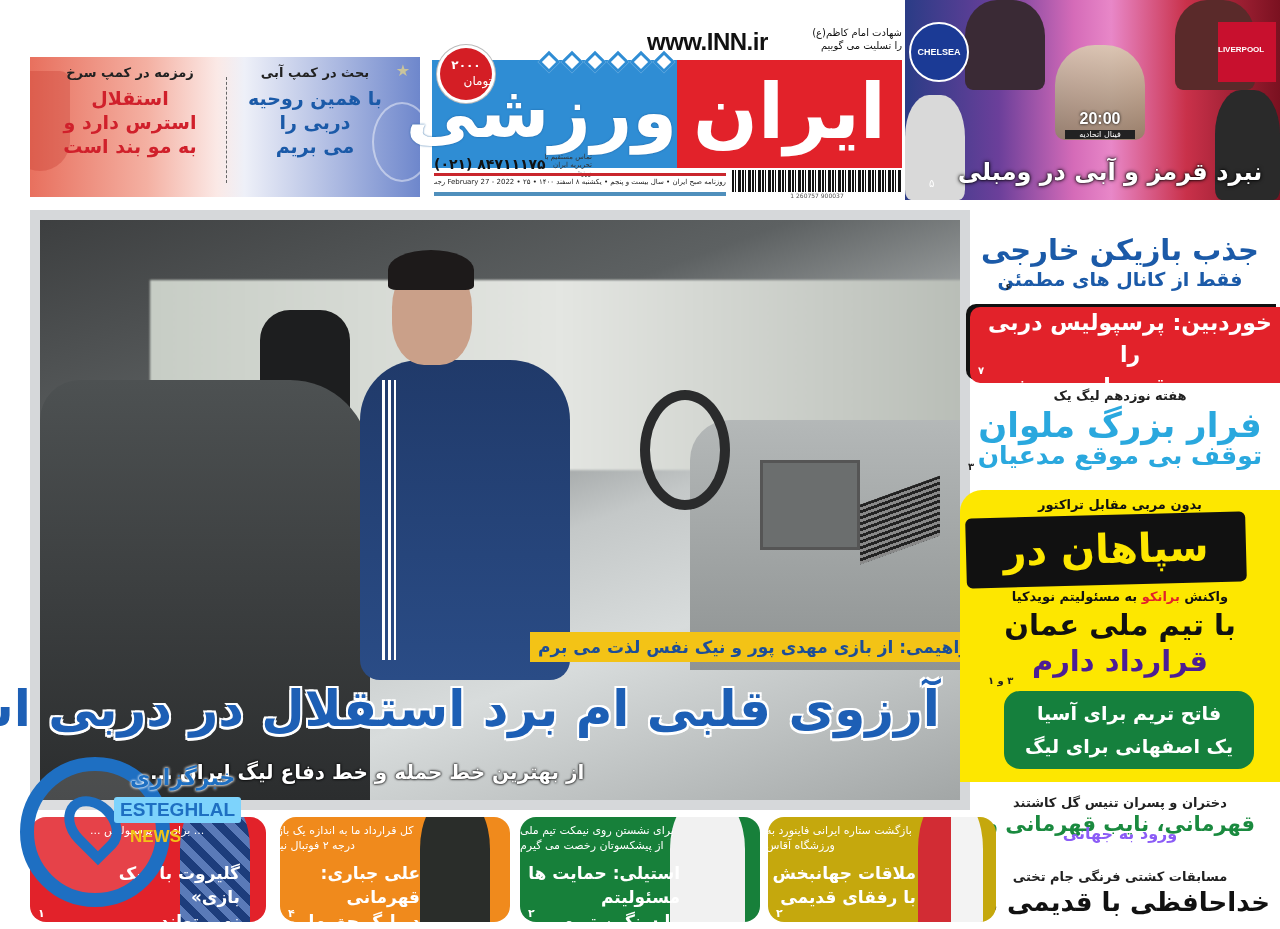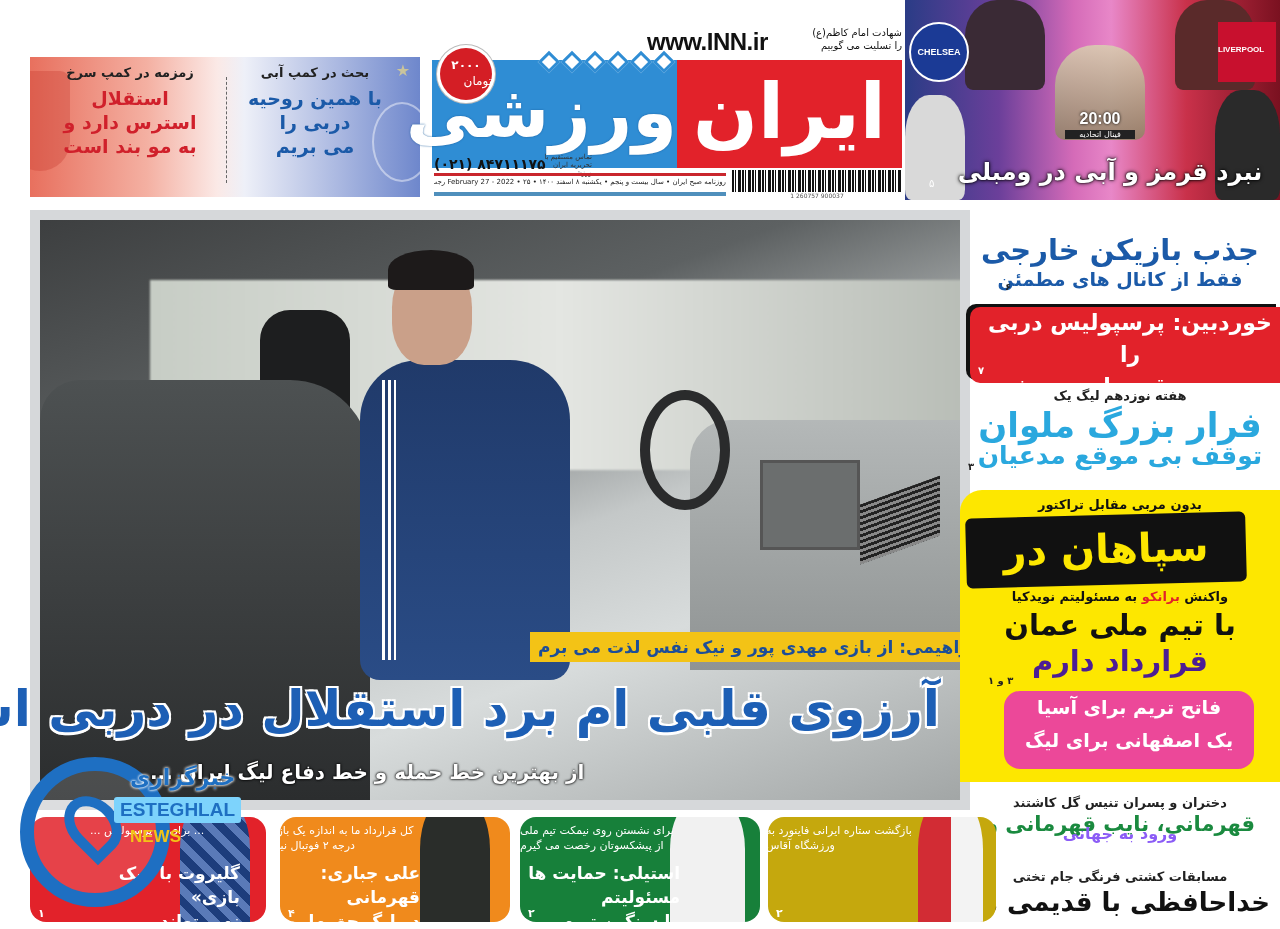--- a/index.html
+++ b/index.html
@@ -101,21 +101,21 @@
   .p3 { left: 8px; top: 256px; }
 
   .yellow { position: absolute; left: 0; top: 285px; width: 320px; height: 292px; background: #fde700; border-radius: 22px 0 0 0; }
   .k3 { top: 292px; color: #111; }
   .blackhead { position: absolute; left: 6px; top: 310px; width: 280px; height: 70px; background: #111; border-radius: 6px; transform: rotate(-1.5deg); text-align: center; font-size: 40px; font-weight: bold; color: #fde700; line-height: 68px; }
   .k4 { top: 384px; color: #111; }
   .k4 .accent { color: #e2222a; }
   .h4a { top: 402px; font-size: 29px; color: #111; line-height: 36px; }
   .h4b { top: 438px; font-size: 29px; color: #4c1d95; line-height: 36px; }
   .p4 { left: 28px; top: 470px; }
-  .blackpill { position: absolute; left: 44px; top: 486px; width: 250px; height: 78px; background: #ec4899; border-radius: 16px; text-align: center; color: #fff; font-weight: bold; font-size: 19px; line-height: 33px; }
+  .blackpill { position: absolute; left: 44px; top: 486px; width: 250px; height: 78px; background: #15803d; border-radius: 16px; text-align: center; color: #fff; font-weight: bold; font-size: 19px; line-height: 33px; padding-top: 6px; }
 
   .k5 { top: 590px; }
   .h5a { top: 606px; font-size: 21px; color: #1a8a3f; line-height: 26px; }
   .h5b { top: 616px; font-size: 16px; color: #8b5cf6; line-height: 26px; }
   .p5 { left: 8px; top: 648px; }
   .k6 { top: 664px; }
   .h6 { top: 680px; font-size: 26px; color: #111; line-height: 34px; }
   .p6 { left: 8px; top: 708px; }
 
   
@@ -295,20 +295,24 @@
   <div class="kick">برای نشستن روی نیمکت تیم ملی از پیشکسوتان رخصت می گیرم</div>
   <div class="hd">
     <div>استیلی: حمایت ها مسئولیتم</div>
     <div>را سنگین تر می کند</div>
   </div>
   <div class="num">۲</div>
 </div>
 <div class="card c-olive">
   <div class="fig"></div>
   <div class="kick">بازگشت ستاره ایرانی فاینورد به ورزشگاه آقاس</div>
+  <div class="hd">
+    <div>ملاقات جهانبخش</div>
+    <div>با رفقای قدیمی</div>
+  </div>
   <div class="num">۲</div>
 </div>
 
 <div id="wm" class="abs">
   <div class="abs wm-circle"></div>
   <div class="abs wm-pin"></div>
   <div class="abs wm-fa">خبرگزاری</div>
   <div class="abs wm-en">ESTEGHLAL</div>
   <div class="abs wm-news">NEWS</div>
 </div>

